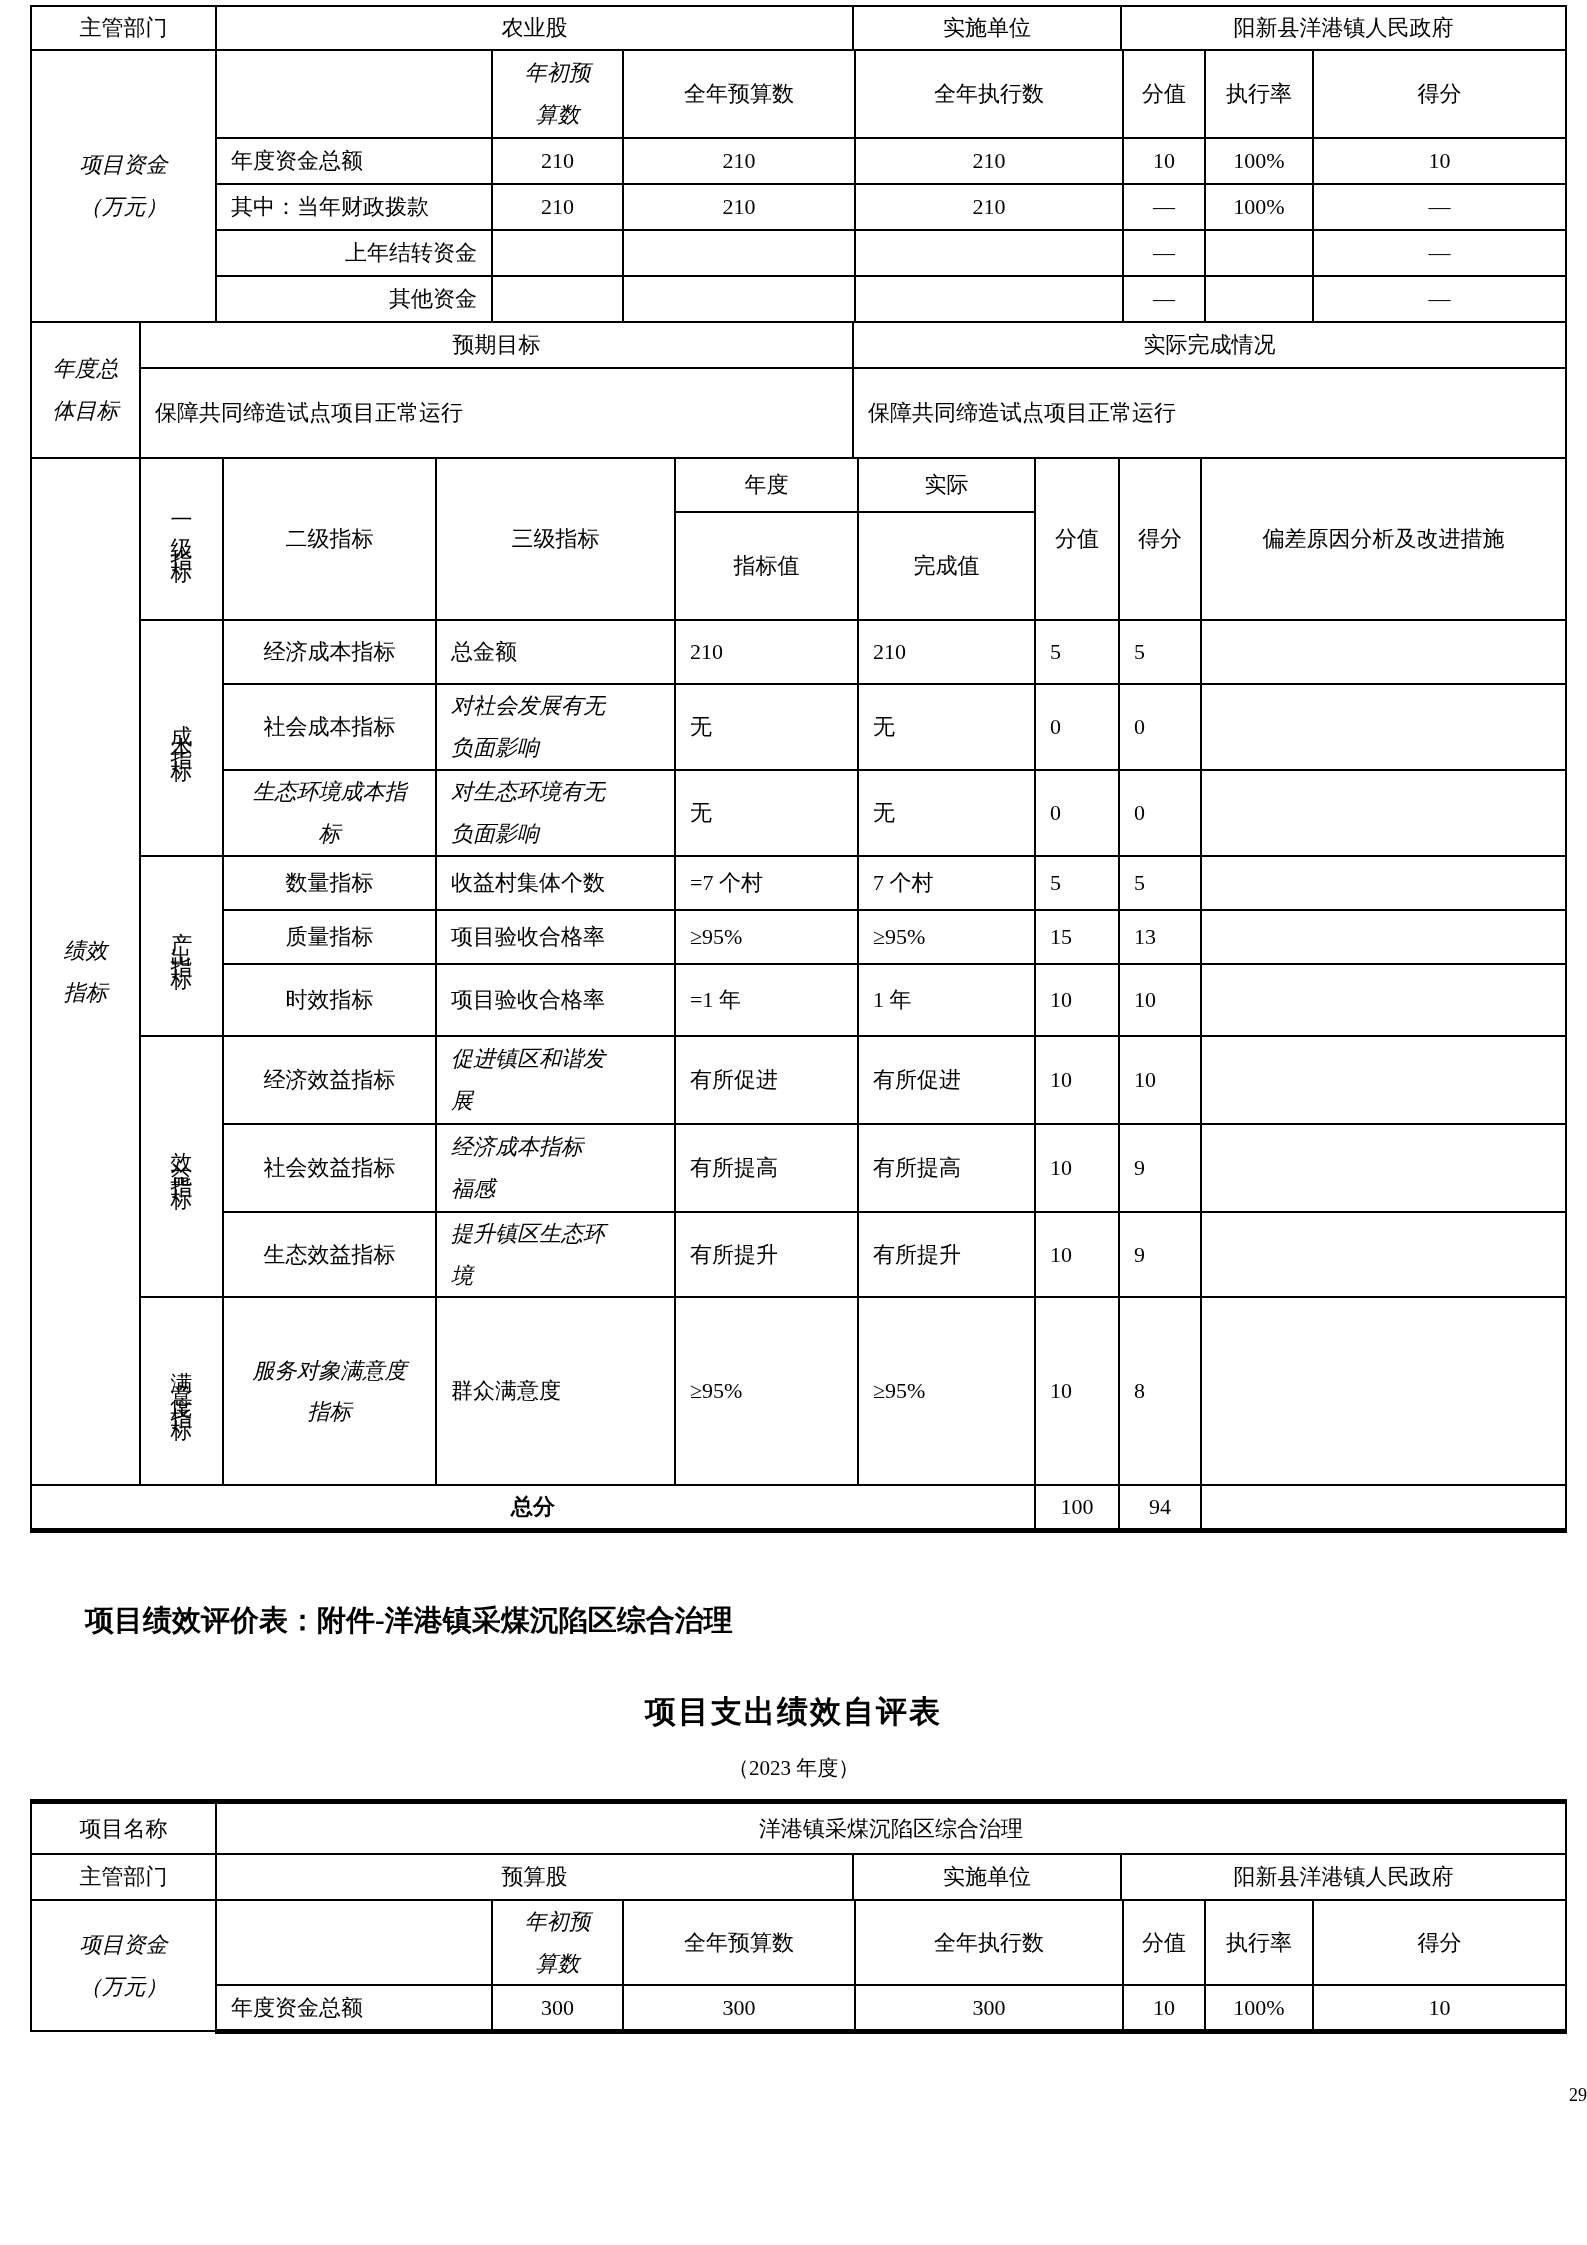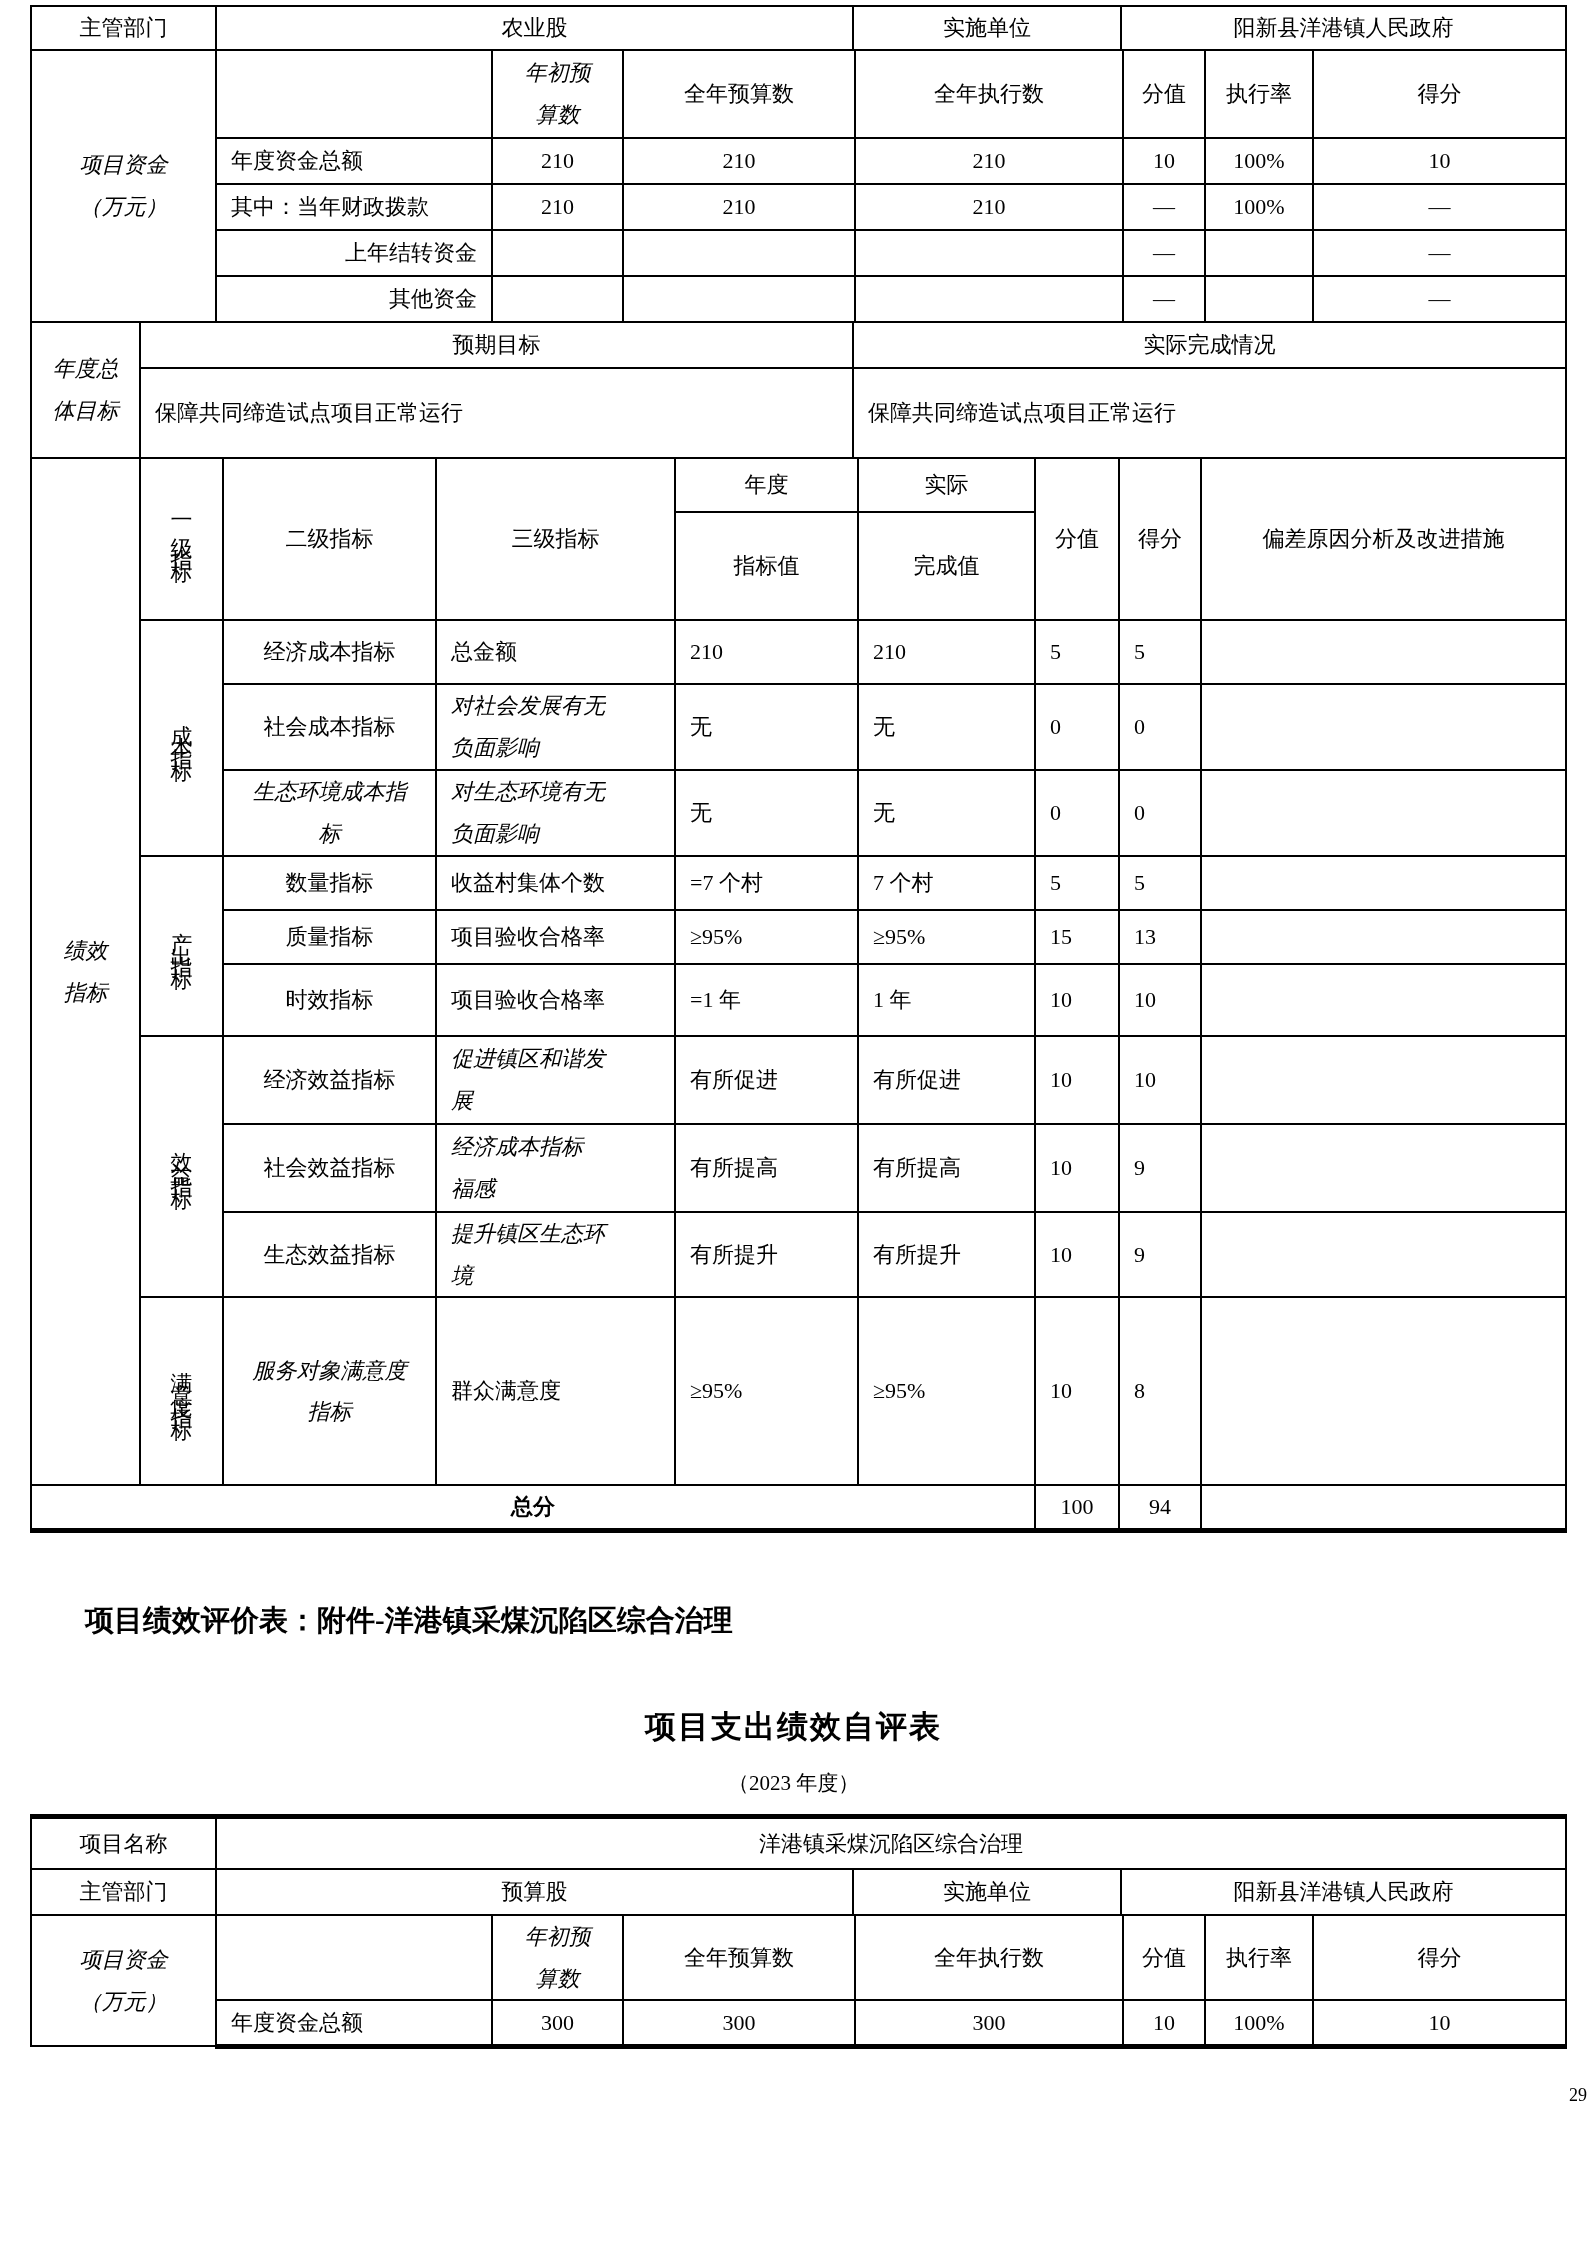--- a/index.html
+++ b/index.html
@@ -29,21 +29,21 @@
   .split-top{height:52px;border-bottom:2px solid #000;display:flex;align-items:center;justify-content:center;}
   .split-bottom{height:106px;display:flex;align-items:center;justify-content:center;}
   .bold{font-weight:bold;}
   #t1-total td{border-bottom-width:5px;}
   #t2-name td{border-top-width:5px;}
   #t2-funds tr.last td{border-bottom-width:5px;}
   .caption1{
     font-size:29px;font-weight:bold;margin:70px 0 0 85px;line-height:1.2;
   }
   .caption2{
-    font-size:31px;font-weight:bold;margin:70px 0 0 0;text-align:center;line-height:1.2;
+    font-size:31px;font-weight:bold;margin:55px 0 0 0;text-align:center;line-height:1.2;
     letter-spacing:2px;
   }
   .caption2-sub{
     font-size:21px;margin:26px 0 18px 0;text-align:center;line-height:1.2;
   }
   .pagenum{
     position:absolute;left:0;width:1587px;top:2085px;text-align:right;font-size:18px;
   }
 </style>
 </head>

